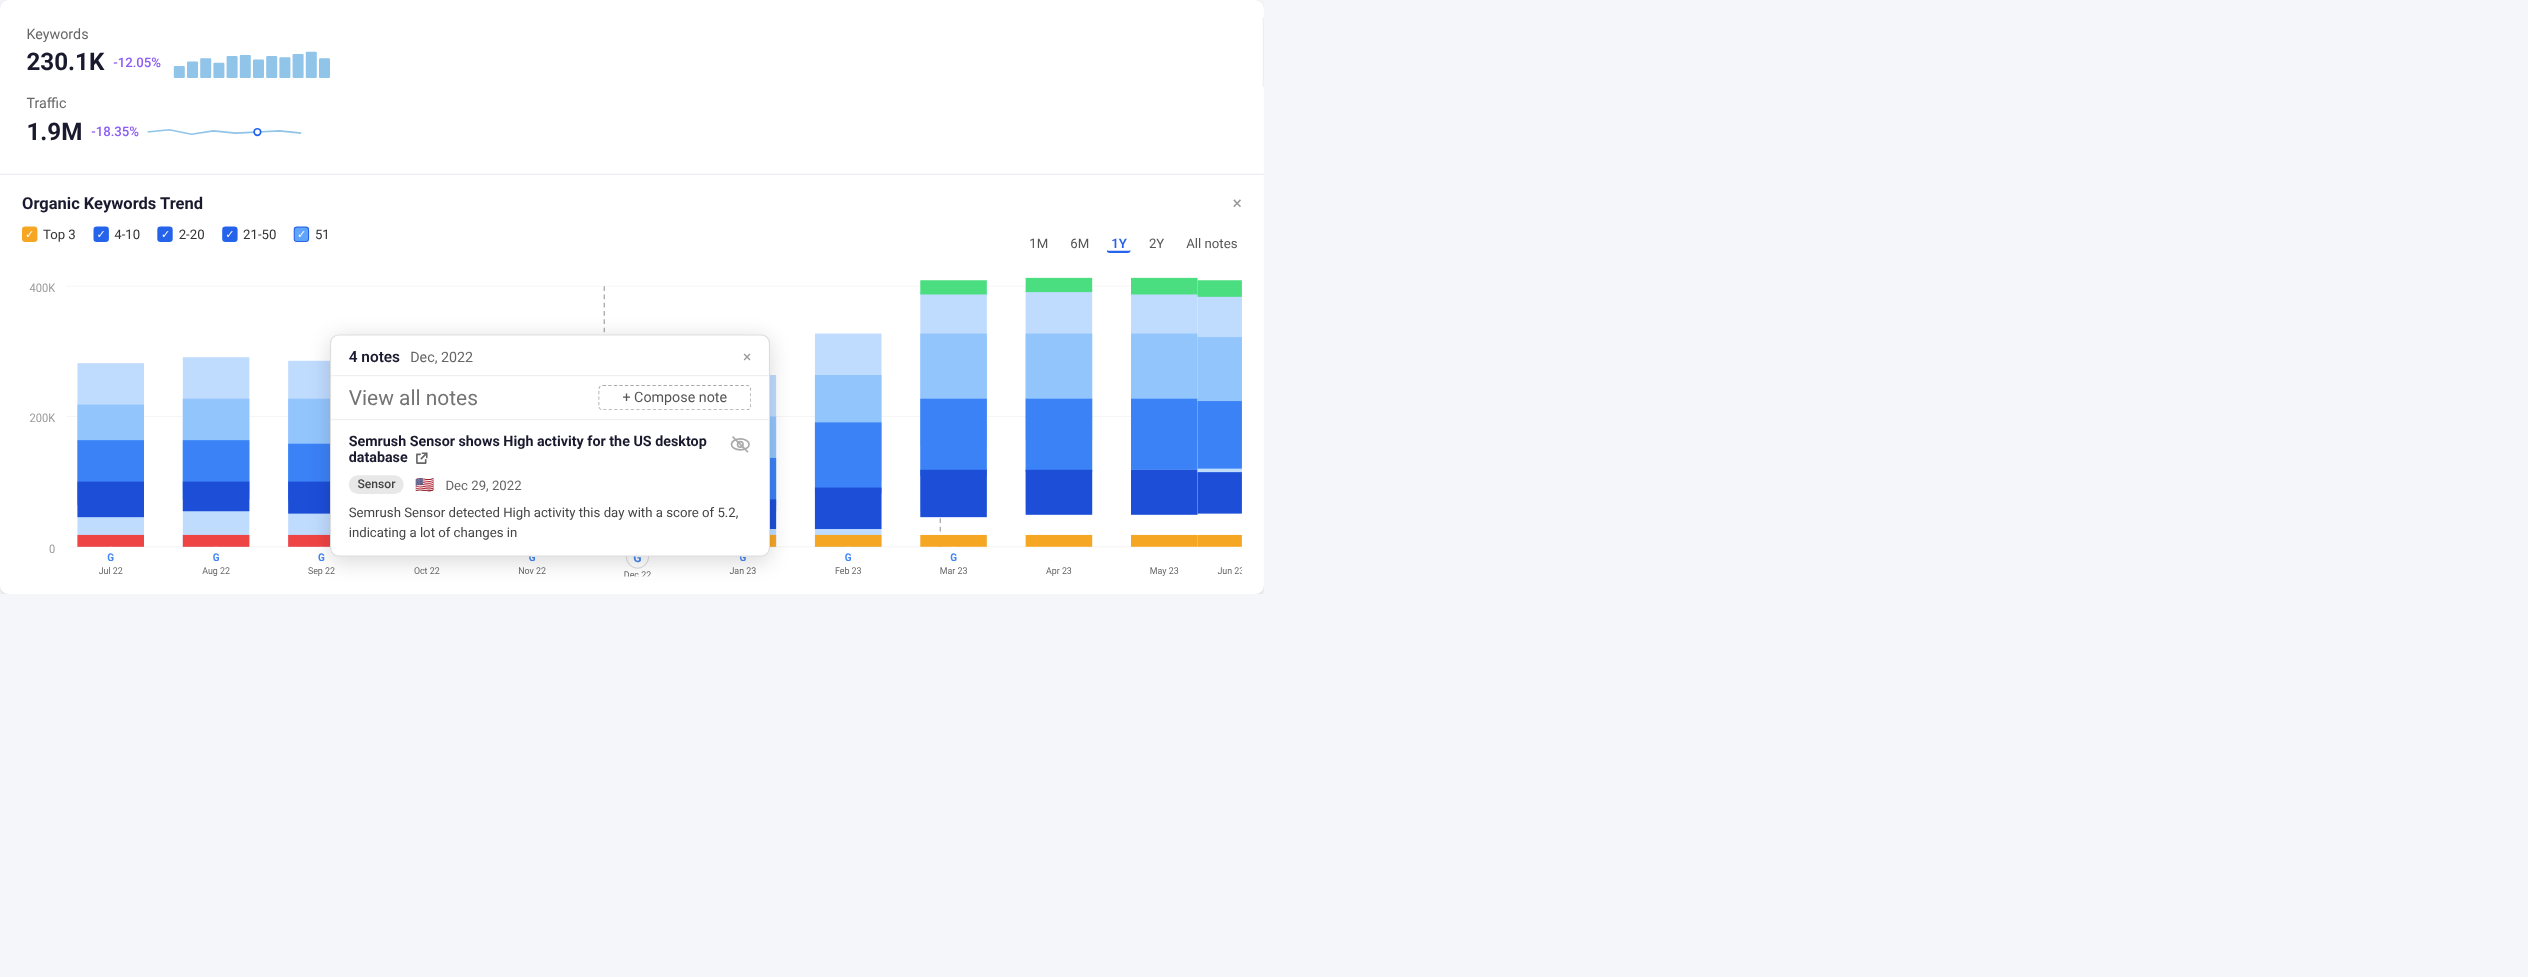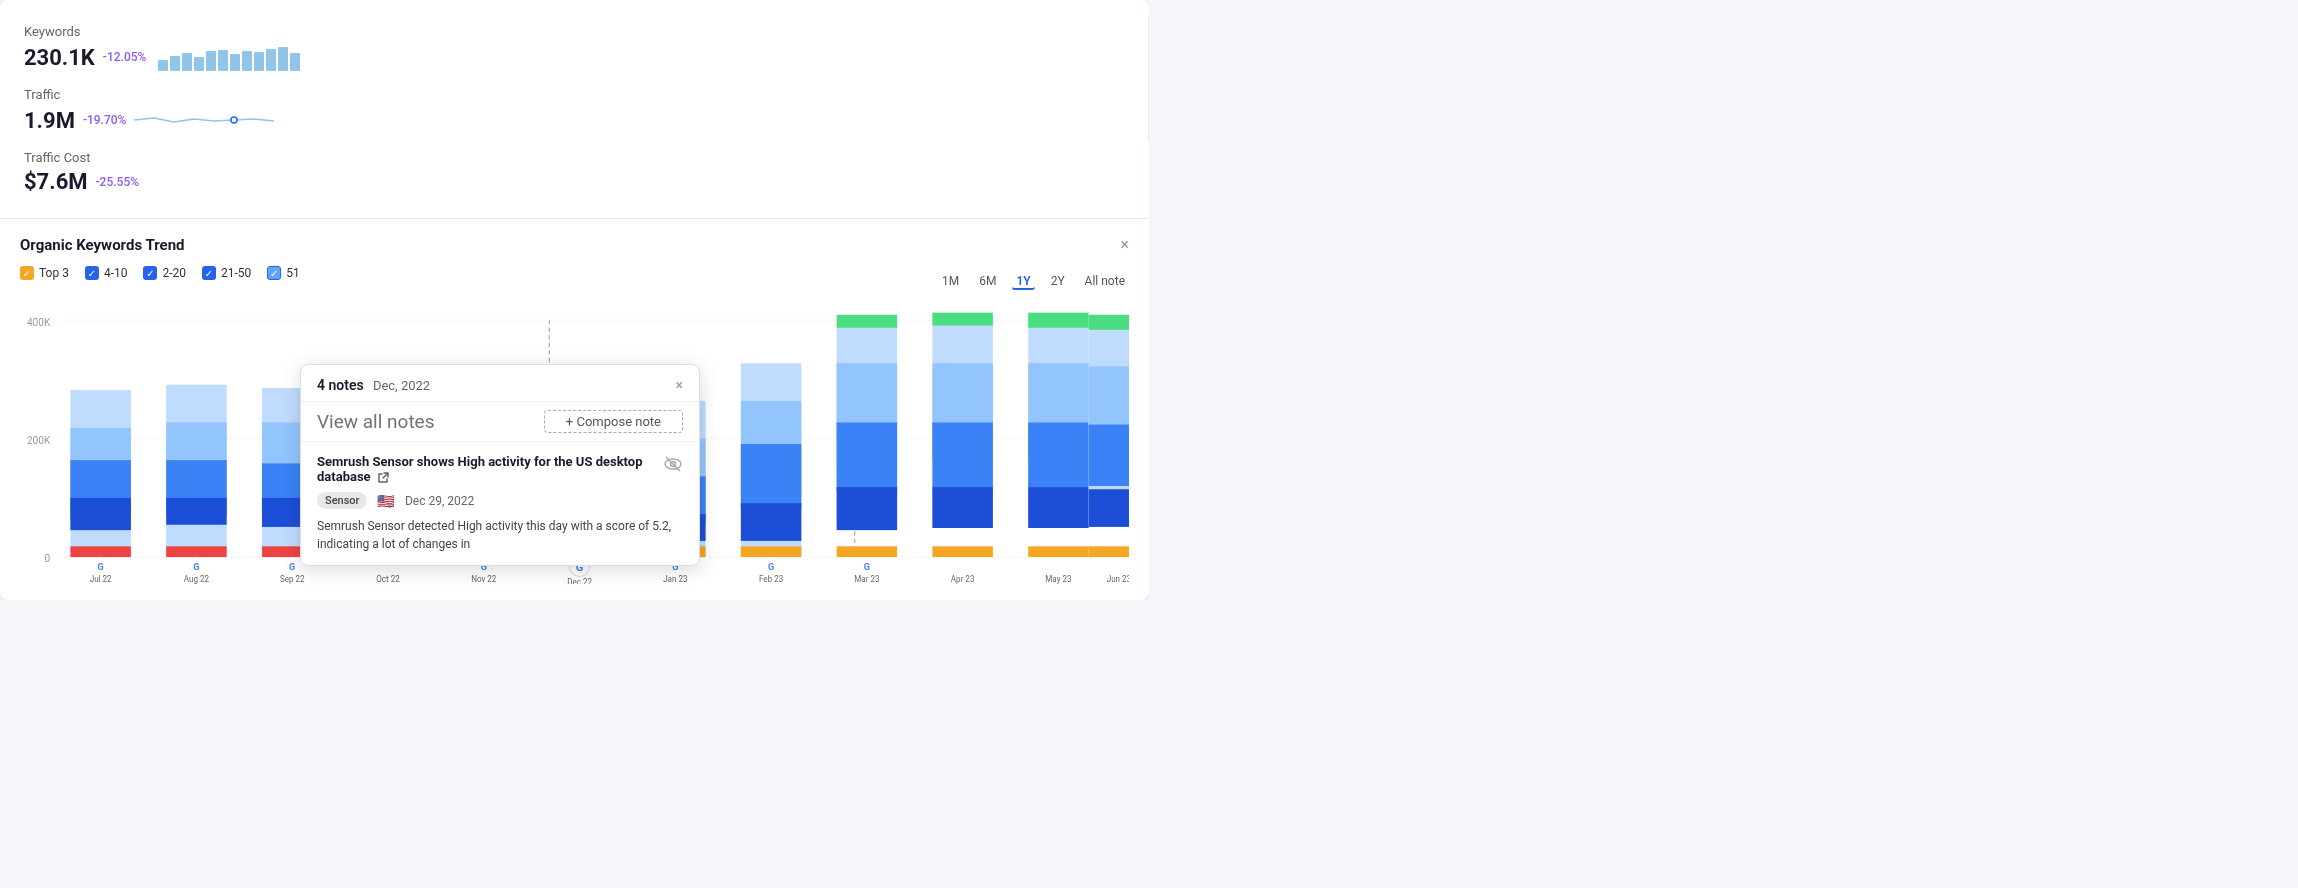--- a/index.html
+++ b/index.html
@@ -299,35 +299,28 @@
           <div class="spark-bar" style="height:85%"></div>
           <div class="spark-bar" style="height:65%"></div>
         </div>
       </div>
     </div>
 
     <div class="metric-item">
       <div class="metric-label">Traffic</div>
       <div class="metric-value-row">
         <span class="metric-value">1.9M</span>
-        <span class="metric-change-neg">-19.70%</span>
+        <span class="metric-change-neg">-18.35%</span>
         <svg class="metric-line-chart" viewBox="0 0 140 28">
           <polyline points="0,14 20,12 40,16 60,13 80,15 100,14 120,13 140,15" fill="none" stroke="#90c4e8" stroke-width="1.5"></polyline>
           <circle cx="100" cy="14" r="3" fill="#fff" stroke="#2563eb" stroke-width="1.5"></circle>
         </svg>
       </div>
     </div>
 
-    <div class="metric-item">
-      <div class="metric-label">Traffic Cost</div>
-      <div class="metric-value-row">
-        <span class="metric-value">$7.6M</span>
-        <span class="metric-change-neg">-25.55%</span>
-      </div>
-    </div>
   </div>
 
   <div class="chart-section">
 
     <div class="chart-header">
       <span class="chart-title">Organic Keywords Trend</span>
       <span class="close-x">×</span>
     </div>
 
     <div class="chart-controls">
@@ -351,21 +344,21 @@
         <div class="legend-item">
           <div class="legend-check" style="background:#60a5fa; border: 1px solid #2563eb;">✓</div>
           <span>51</span>
         </div>
       </div>
       <div class="time-range-row">
         <span class="time-btn">1M</span>
         <span class="time-btn">6M</span>
         <span class="time-btn active">1Y</span>
         <span class="time-btn">2Y</span>
-        <span class="time-btn">All note</span>
+        <span class="time-btn">All notes</span>
       </div>
     </div>
 
     <div class="chart-area">
       <svg class="chart-svg" viewBox="0 0 1100 260" preserveAspectRatio="none">
 
         <text x="30" y="20" font-size="10" fill="#999" text-anchor="end">400K</text>
         <text x="30" y="130" font-size="10" fill="#999" text-anchor="end">200K</text>
         <text x="30" y="240" font-size="10" fill="#999" text-anchor="end">0</text>
 

